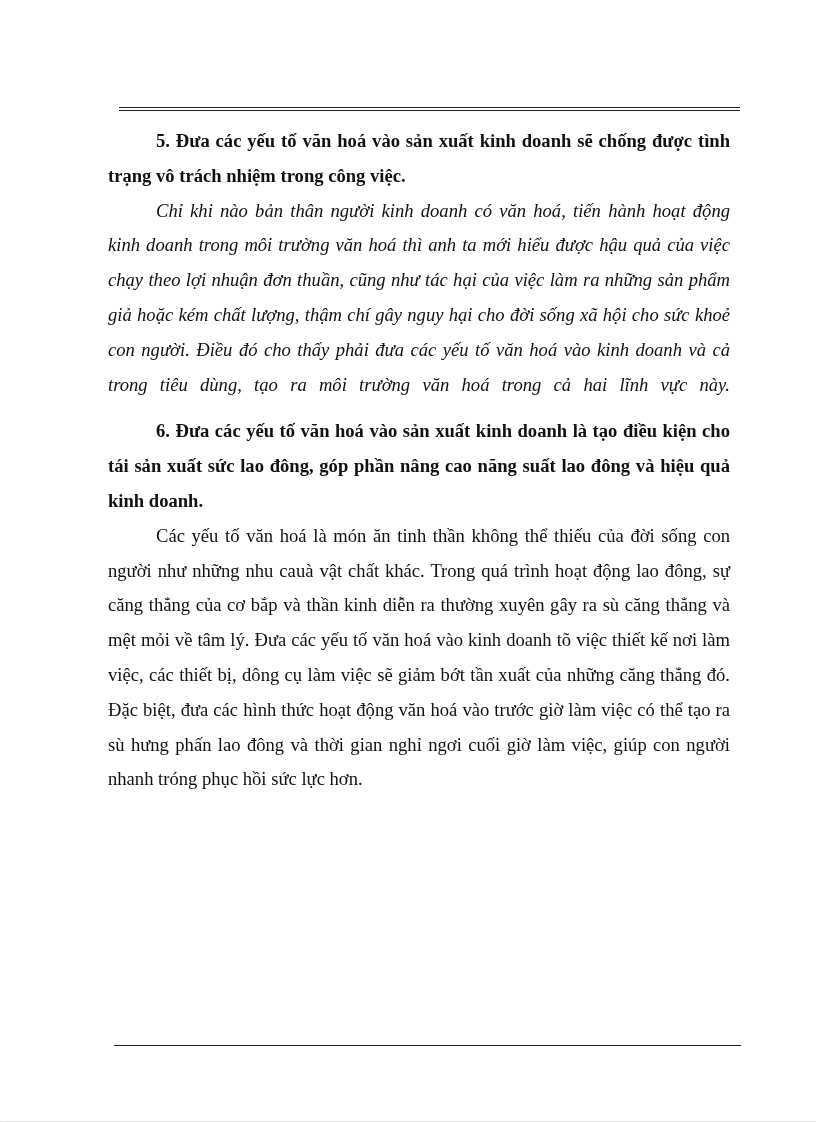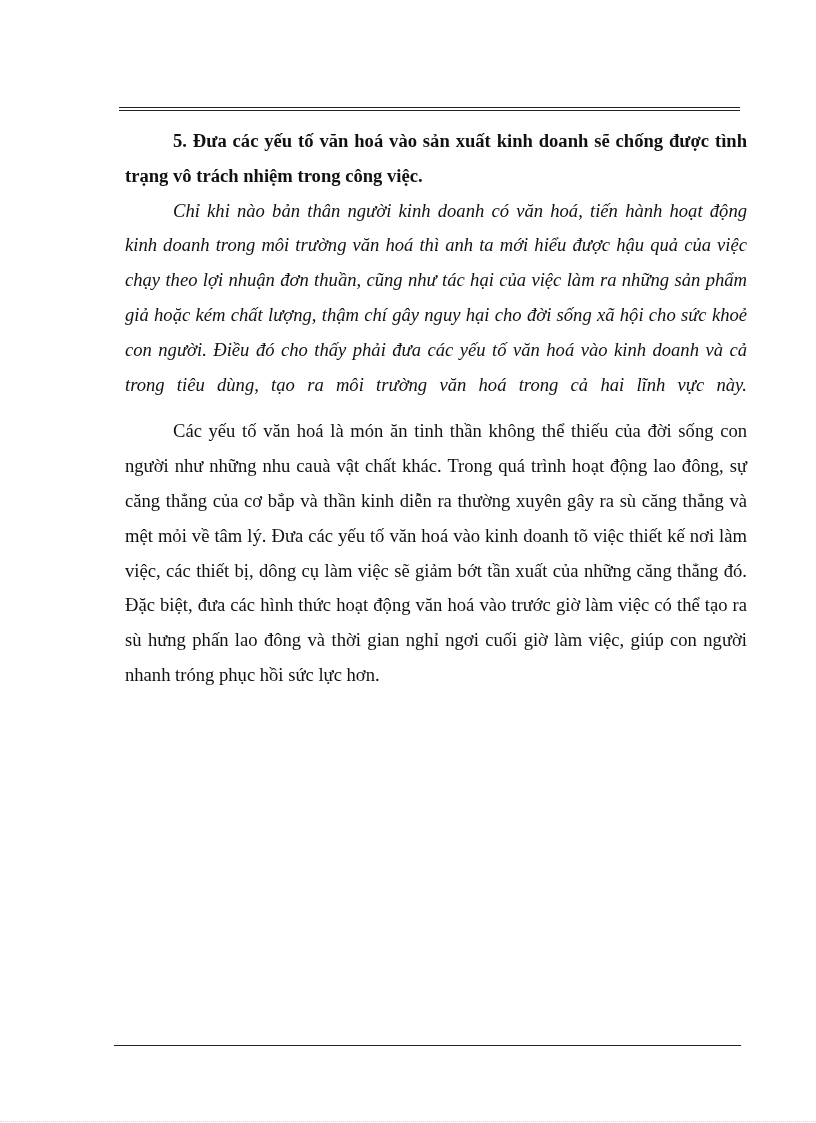--- a/index.html
+++ b/index.html
@@ -4,32 +4,33 @@
 <style>
   html, body { margin: 0; padding: 0; background: #ffffff; }
   body { width: 816px; height: 1123px; position: relative; overflow: hidden;
          font-family: "Liberation Serif", "DejaVu Serif", serif; color: #111; }
   .rule-top { position: absolute; left: 119px; width: 621px; top: 107px; height: 2px;
               border-top: 1px solid #222; border-bottom: 1px solid #222; }
   .rule-bottom { position: absolute; left: 114px; width: 627px; top: 1045px; height: 0;
                  border-top: 1.5px solid #222; }
   .page-edge { position: absolute; left: 0; width: 816px; top: 1121px; height: 0;
                border-top: 1px dotted #d8d8d8; }
-  .content { position: absolute; left: 125px; width: 622px; top: 124px; }
+  .content { position: absolute; left: 108px; width: 622px; top: 124px; }
   p { margin: 0; font-size: 18.6px; line-height: 34.8px; text-align: justify;
       text-indent: 48px; }
   p.last-justified { text-align-last: justify; font-style: italic; }
   p.heading { font-weight: bold; }
   .gap { height: 12px; }
 </style>
 </head>
 <body>
 
 <div class="rule-top"></div>
 <div class="rule-bottom"></div>
 <div class="page-edge"></div>
 
 <div class="content">
   <p class="heading">5. Đưa các yếu tố văn hoá vào sản xuất kinh doanh sẽ chống được tình trạng vô trách nhiệm trong công việc.</p>
   <p class="last-justified">Chỉ khi nào bản thân người kinh doanh có văn hoá, tiến hành hoạt động kinh doanh trong môi trường văn hoá thì anh ta mới hiểu được hậu quả của việc chạy theo lợi nhuận đơn thuần, cũng như tác hại của việc làm ra những sản phẩm giả hoặc kém chất lượng, thậm chí gây nguy hại cho đời sống xã hội cho sức khoẻ con người. Điều đó cho thấy phải đưa các yếu tố văn hoá vào kinh doanh và cả trong tiêu dùng, tạo ra môi trường văn hoá trong cả hai lĩnh vực này.</p>
   <div class="gap"></div>
+  <p class="heading">6. Đưa các yếu tố văn hoá vào sản xuất kinh doanh là tạo điều kiện cho tái sản xuất sức lao đông, góp phần nâng cao năng suất lao đông và hiệu quả kinh doanh.</p>
   <p>Các yếu tố văn hoá là món ăn tinh thần không thể thiếu của đời sống con người như những nhu cauà vật chất khác. Trong quá trình hoạt động lao đông, sự căng thẳng của cơ bắp và thần kinh diễn ra thường xuyên gây ra sù căng thẳng và mệt mỏi về tâm lý. Đưa các yếu tố văn hoá vào kinh doanh tõ việc thiết kế nơi làm việc, các thiết bị, dông cụ làm việc sẽ giảm bớt tần xuất của những căng thẳng đó. Đặc biệt, đưa các hình thức hoạt động văn hoá vào trước giờ làm việc có thể tạo ra sù hưng phấn lao đông và thời gian nghỉ ngơi cuối giờ làm việc, giúp con người nhanh tróng phục hồi sức lực hơn.</p>
 </div>
 
 </body></html>

